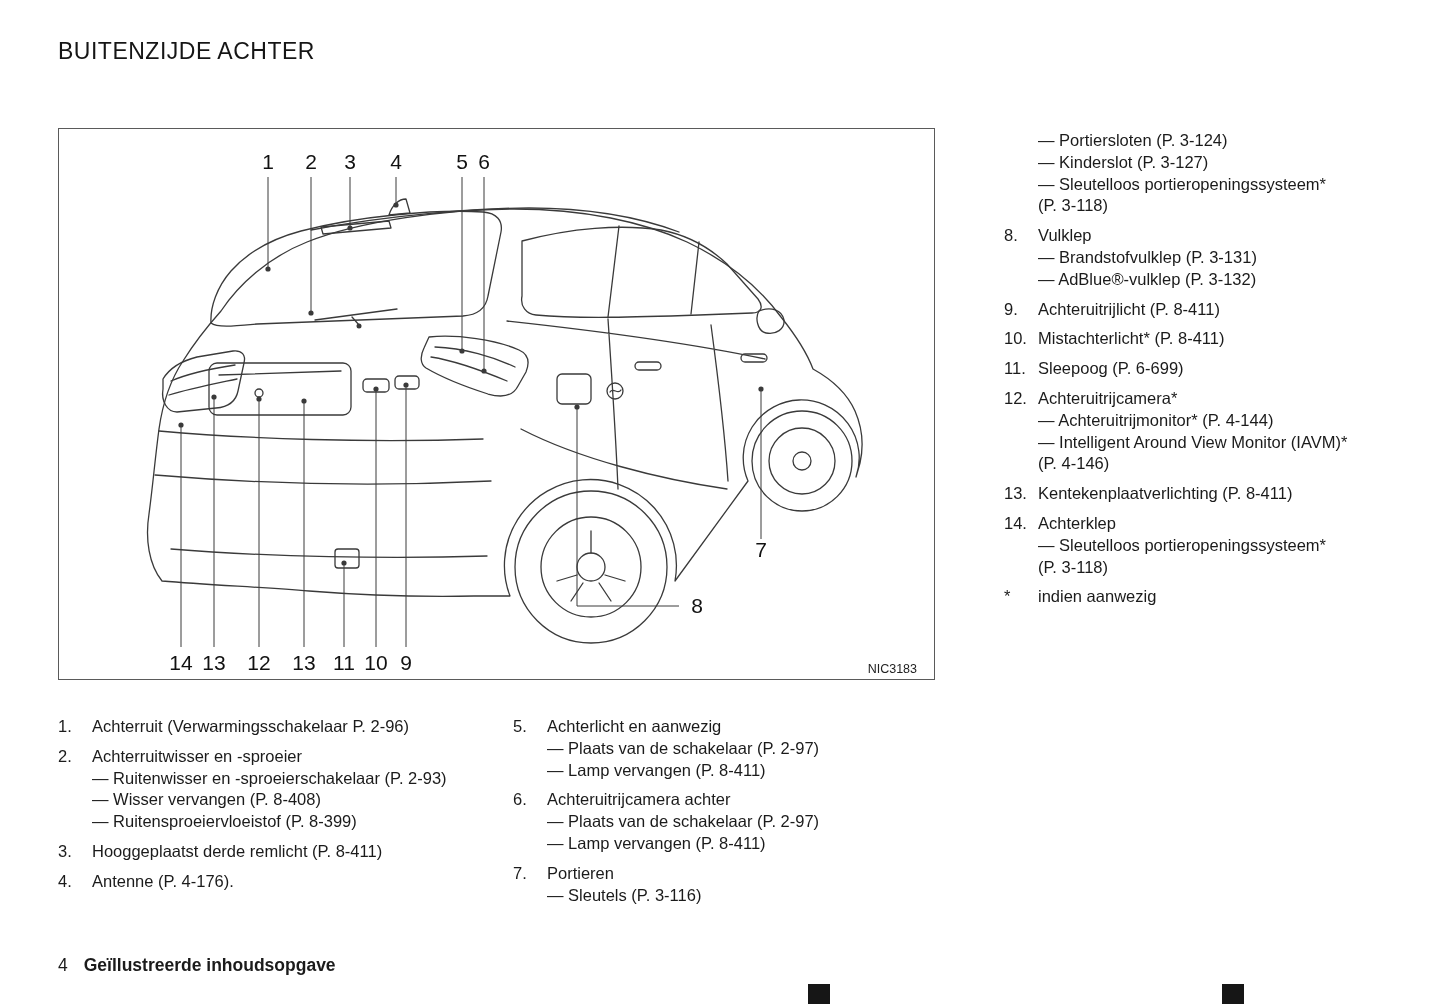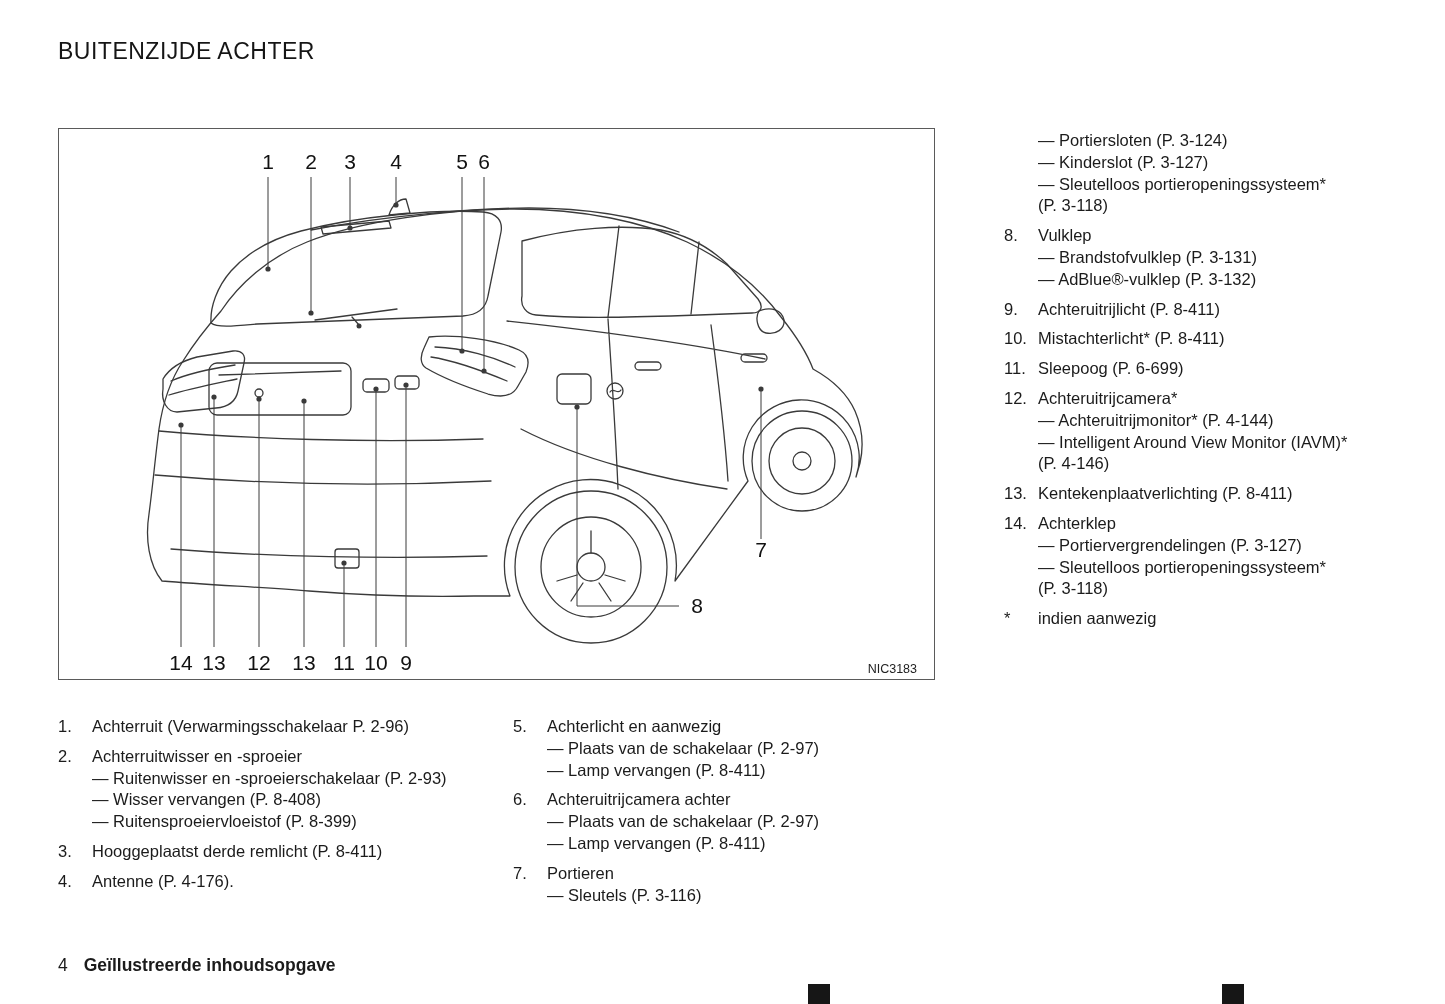--- a/index.html
+++ b/index.html
@@ -186,24 +186,20 @@
   <div class="row gap">
       <span class="num">13.</span>
       <span class="txt">Kentekenplaatverlichting (P. 8-411)</span>
     </div>
   <div class="row gap">
       <span class="num">14.</span>
       <span class="txt">Achterklep</span>
     </div>
   <div class="row">
       <span class="num"></span>
-      <span class="txt">— Portiervergrendelingen (P. 3-127)</span>
-    </div>
-  <div class="row">
-      <span class="num"></span>
       <span class="txt">— Sleutelloos portieropeningssysteem*</span>
     </div>
   <div class="row">
       <span class="num"></span>
       <span class="txt">(P. 3-118)</span>
     </div>
   <div class="row gap">
       <span class="num">*</span>
       <span class="txt">indien aanwezig</span>
     </div>

